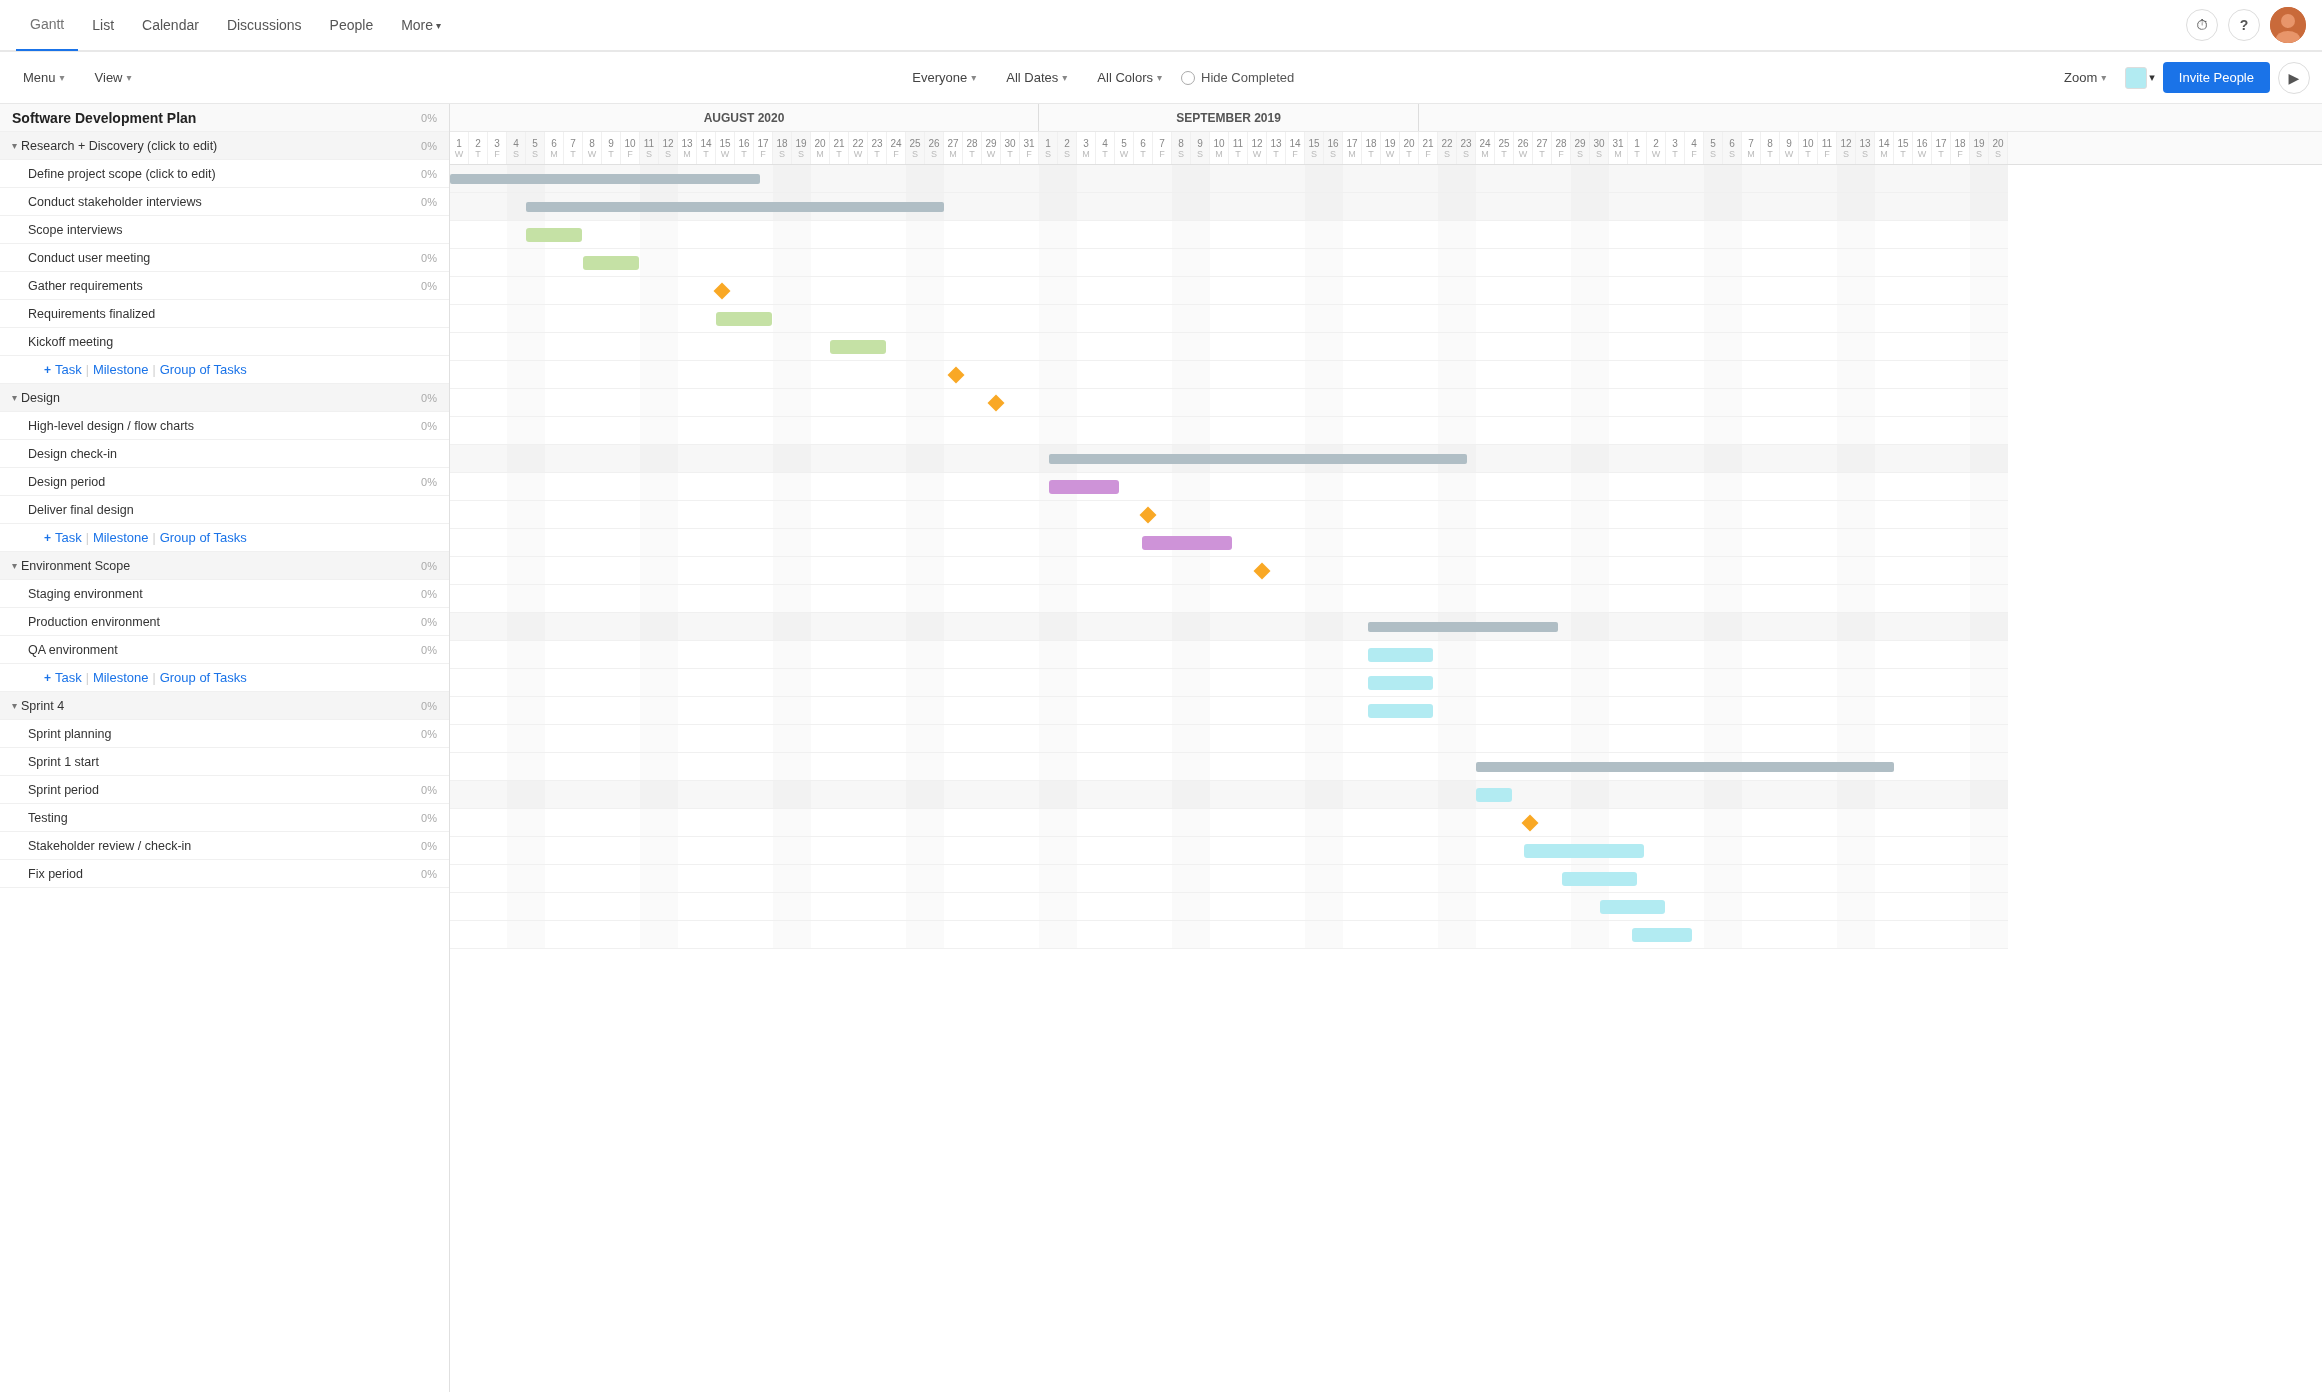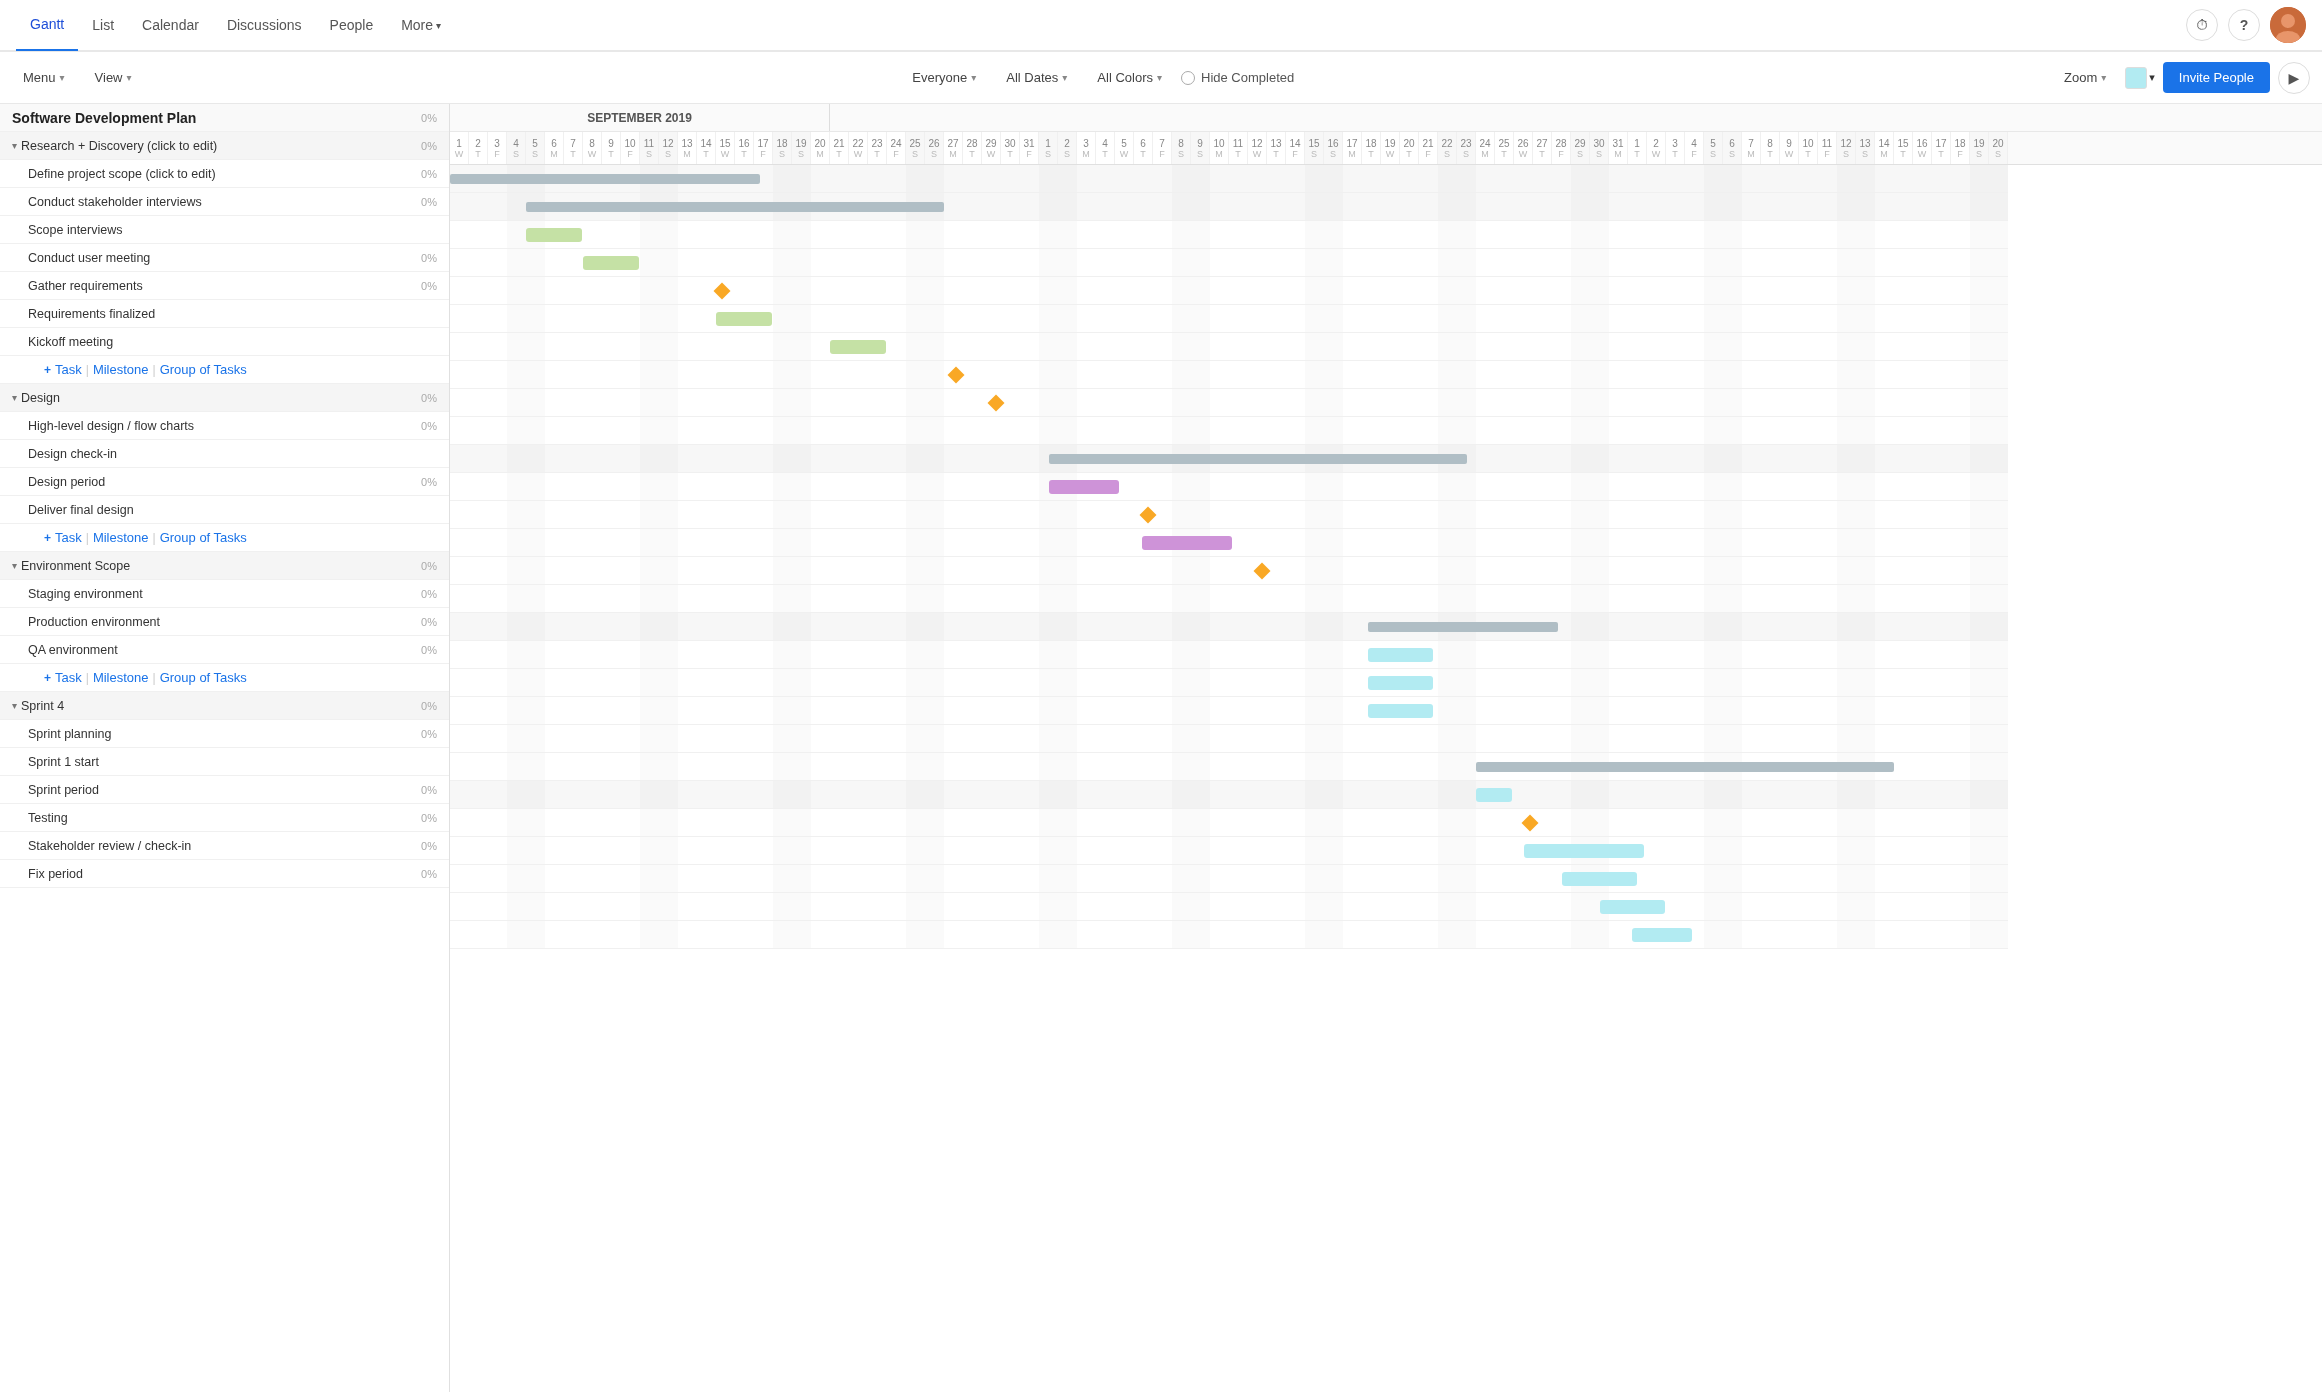--- a/index.html
+++ b/index.html
@@ -2,21 +2,21 @@
 <html><head>
   <meta charset="utf-8">
   <style>
     * { box-sizing: border-box; margin: 0; padding: 0; }
     body { font-family: -apple-system, BlinkMacSystemFont, 'Segoe UI', sans-serif; background: #fff; font-size: 13px; color: #333; overflow: hidden; }
 
     
     .top-nav { display: flex; align-items: center; border-bottom: 2px solid #e8e8e8; height: 52px; padding: 0 16px; }
     .top-nav .nav-tabs { display: flex; align-items: center; flex: 1; }
     .nav-tab { padding: 0 14px; height: 52px; display: flex; align-items: center; font-size: 14px; color: #555; cursor: pointer; position: relative; }
-    .nav-tab.active { color: #1d4ed8; border-bottom: 2px solid #1a73e8; }
+    .nav-tab.active { color: #737373; border-bottom: 2px solid #1a73e8; }
     .top-nav-right { display: flex; align-items: center; gap: 10px; }
     .icon-btn { width: 32px; height: 32px; border-radius: 50%; display: flex; align-items: center; justify-content: center; cursor: pointer; color: #555; border: 1.5px solid #ddd; font-size: 16px; }
     .avatar { width: 36px; height: 36px; border-radius: 50%; background: #c96a3a; display: flex; align-items: center; justify-content: center; overflow: hidden; cursor: pointer; }
 
     
     .toolbar { display: flex; align-items: center; height: 52px; padding: 0 12px; border-bottom: 1px solid #e8e8e8; gap: 8px; }
     .toolbar-left { display: flex; align-items: center; gap: 8px; }
     .toolbar-center { flex: 1; display: flex; align-items: center; justify-content: center; gap: 8px; }
     .toolbar-right { display: flex; align-items: center; gap: 8px; }
     .toolbar-btn { display: flex; align-items: center; gap: 4px; padding: 6px 10px; border-radius: 4px; cursor: pointer; font-size: 13px; color: #444; border: 1px solid transparent; }
@@ -272,20 +272,21 @@
       <div class="task-name">Fix period</div>
       <div class="progress-val">0%</div>
     </div>
   </div>
 
   <div class="right-panel">
     <div id="gantt-container" style="position:relative; min-width:1800px;">
 
       <div id="gantt-header" style="position:sticky;top:0;z-index:10;background:#fafafa;border-bottom:1px solid #e0e0e0;">
           <div style="display:flex;height:28px;border-bottom:1px solid #e8e8e8;">
+            <div style="display:flex;align-items:center;justify-content:center;width:589px;min-width:589px;font-size:12px;font-weight:600;color:#555;border-right:1px solid #ddd;">AUGUST 2020</div>
             <div style="display:flex;align-items:center;justify-content:center;width:380px;min-width:380px;font-size:12px;font-weight:600;color:#555;border-right:1px solid #ddd;">SEPTEMBER 2019</div>
           </div>
           <div style="display:flex;height:32px;">
             <div style="display:flex;flex-direction:column;align-items:center;justify-content:center;width:19px;min-width:19px;background:#fff;border-right:1px solid #f0f0f0;">
       <span style="font-size:10px;color:#888;">1</span>
       <span style="font-size:9px;color:#bbb;">W</span>
     </div>
             <div style="display:flex;flex-direction:column;align-items:center;justify-content:center;width:19px;min-width:19px;background:#fff;border-right:1px solid #f0f0f0;">
       <span style="font-size:10px;color:#888;">2</span>
       <span style="font-size:9px;color:#bbb;">T</span>

